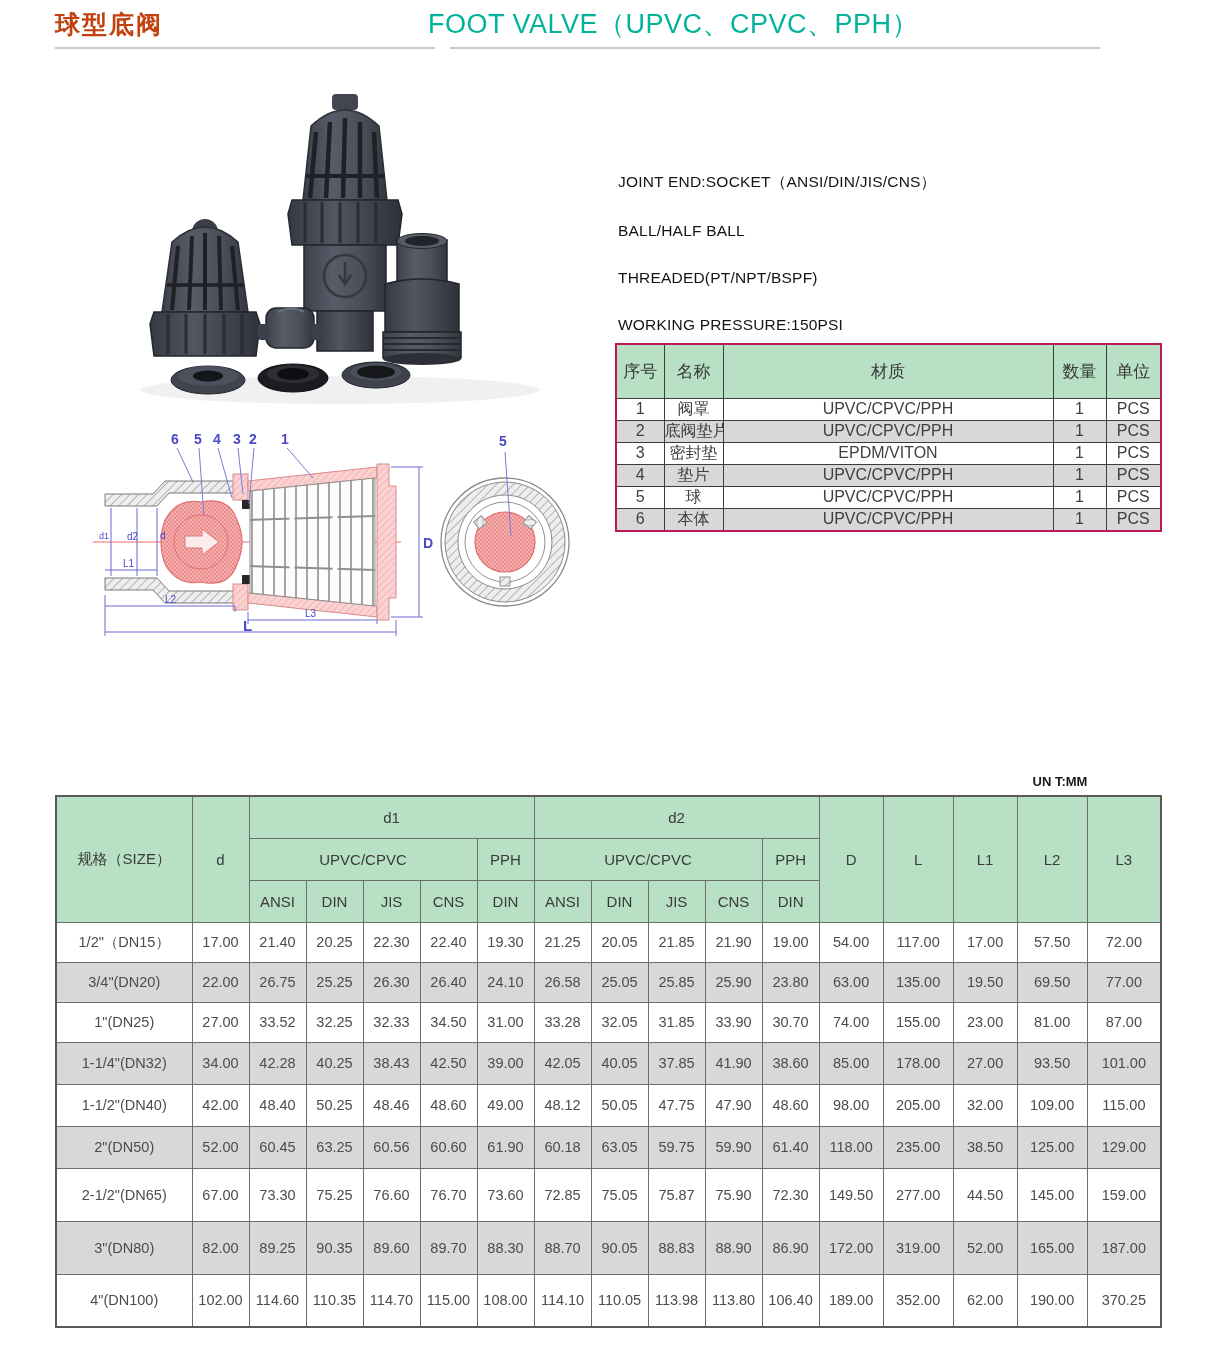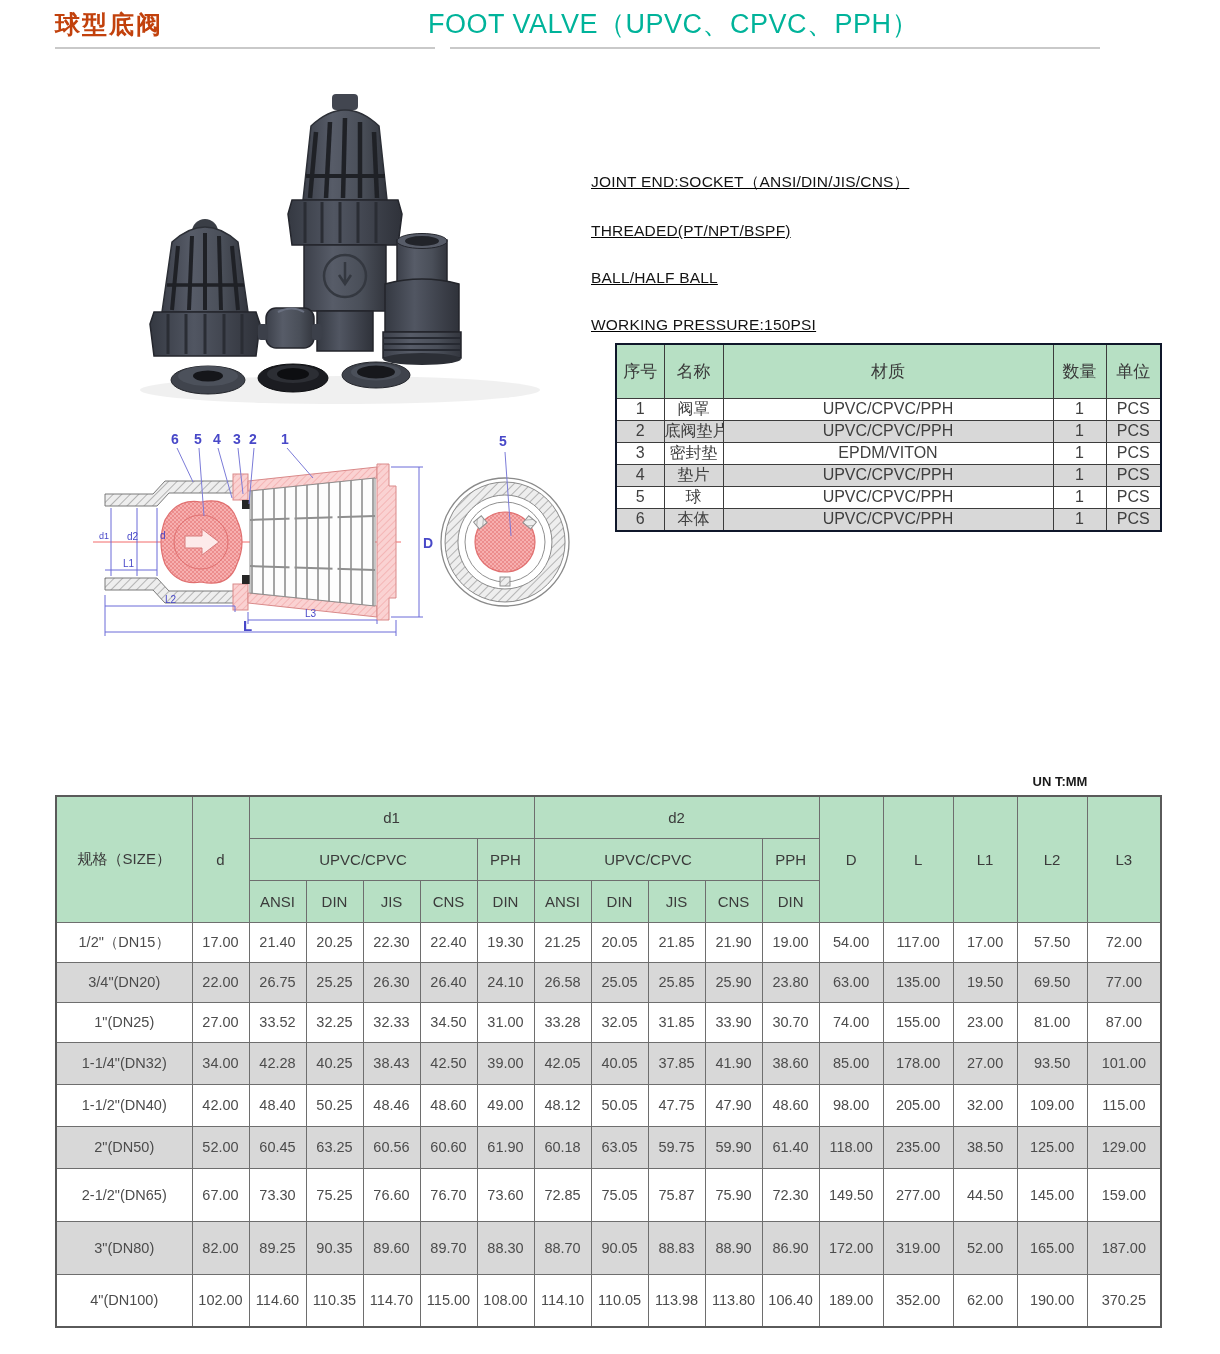--- a/index.html
+++ b/index.html
@@ -17,28 +17,28 @@
   .title-en{position:absolute;left:428px;top:6px;font-size:27px;font-weight:500;color:var(--accent);letter-spacing:.5px;}
   .rule{position:absolute;height:2px;background:#c9c9c9;}
   .rule-left{left:55px;top:47px;width:380px;}
   .rule-right{left:450px;top:47px;width:650px;}
 
   
   .photo{position:absolute;left:100px;top:80px;}
   .drawing{position:absolute;left:85px;top:420px;}
 
   
-  .specs{position:absolute;left:591px;top:172px;width:560px;text-decoration:underline;}
+  .specs{position:absolute;left:618px;top:172px;width:560px;}
   .specs div{font-size:15.5px;font-weight:500;color:#141414;margin-bottom:29px;letter-spacing:.2px;}
 
   
   table{border-collapse:collapse;table-layout:fixed;}
   .parts-table{position:absolute;left:615px;top:343px;width:545px;}
   .parts-table th,.parts-table td{border:1px solid #3c3c3c;text-align:center;padding:0;overflow:hidden;white-space:nowrap;}
-  .parts-table{border:2px solid #0f172a;}
+  .parts-table{border:2px solid #be185d;}
   .parts-table thead tr{height:54px;background:var(--green);}
   .parts-table th{font-size:17px;font-weight:500;color:#3b3b3b;}
   .parts-table tbody tr{height:22px;}
   .parts-table tbody tr:nth-child(even){background:var(--gray);}
   .parts-table td{font-size:16px;color:#3f3f3f;}
 
   
   .unit-note{position:absolute;left:960px;top:774px;width:200px;text-align:center;font-size:13px;font-weight:700;color:#1a1a1a;}
 
   
@@ -260,22 +260,22 @@
       <rect x="390" y="98" width="10" height="9" fill="url(#hatch)" stroke="#909090" transform="rotate(-40 395 102)"></rect>
       <rect x="440" y="98" width="10" height="9" fill="url(#hatch)" stroke="#909090" transform="rotate(40 445 102)"></rect>
       <rect x="415" y="157" width="10" height="9" fill="url(#hatch)" stroke="#909090"></rect>
       <line x1="420" y1="32" x2="426" y2="116" stroke="#7b7bd8" stroke-width="1"></line>
       <text x="418" y="26" fill="#4848c8" font-size="14" font-weight="bold" text-anchor="middle" font-family="Liberation Sans, sans-serif">5</text>
     </g>
   </svg>
 
   <div class="specs">
     <div>JOINT END:SOCKET（ANSI/DIN/JIS/CNS）</div>
+    <div>BALL/HALF BALL</div>
     <div>THREADED(PT/NPT/BSPF)</div>
-    <div>BALL/HALF BALL</div>
     <div>WORKING PRESSURE:150PSI</div>
   </div>
 
   <table class="parts-table">
     <colgroup>
         <col style="width:48px">
         <col style="width:59px">
         <col style="width:330px">
         <col style="width:53px">
         <col style="width:55px">

